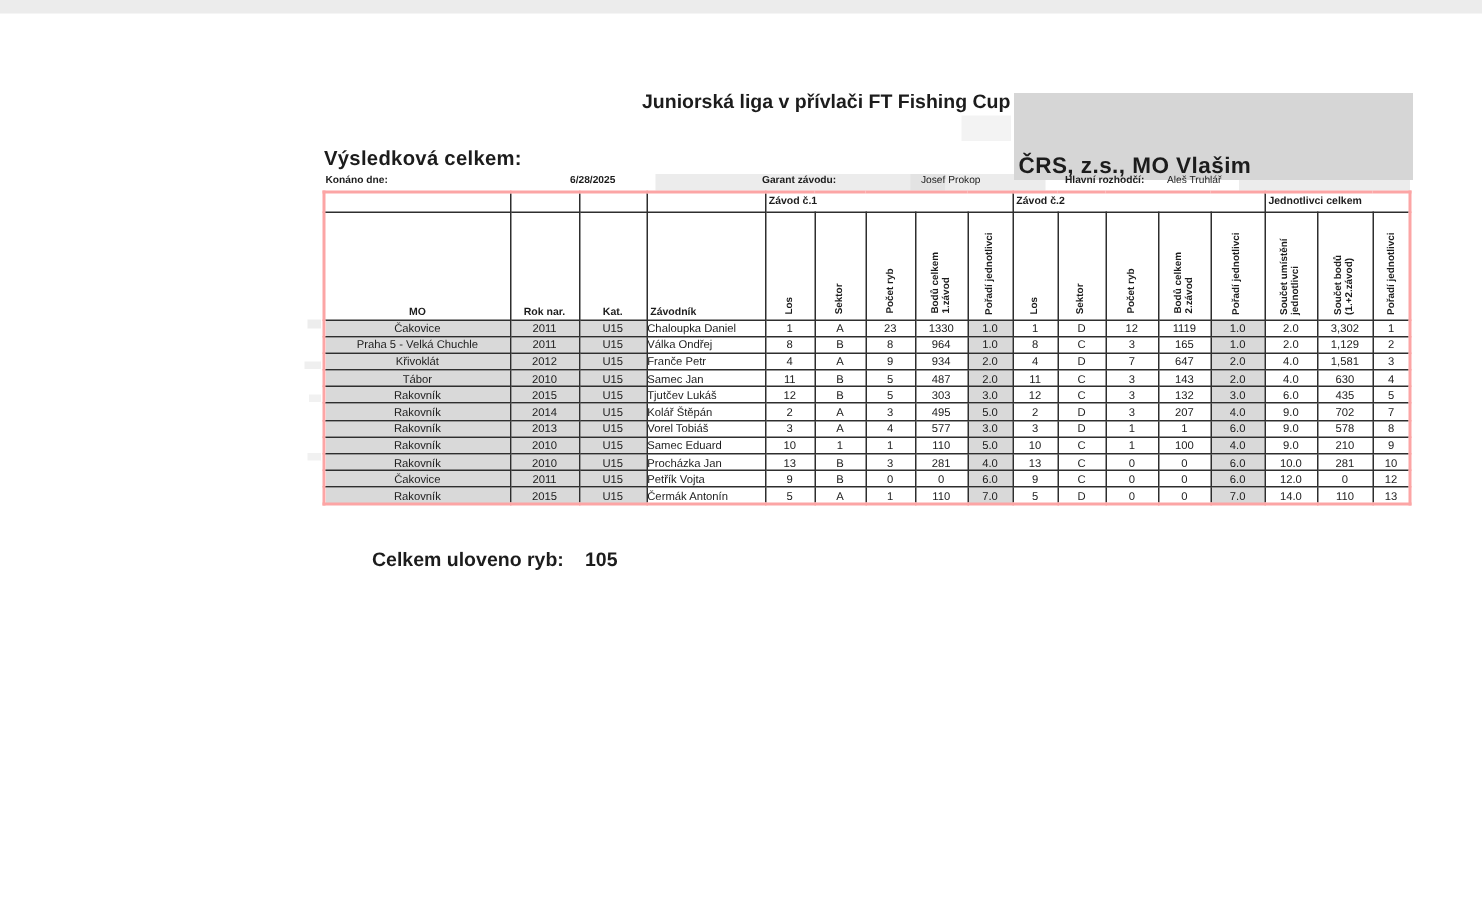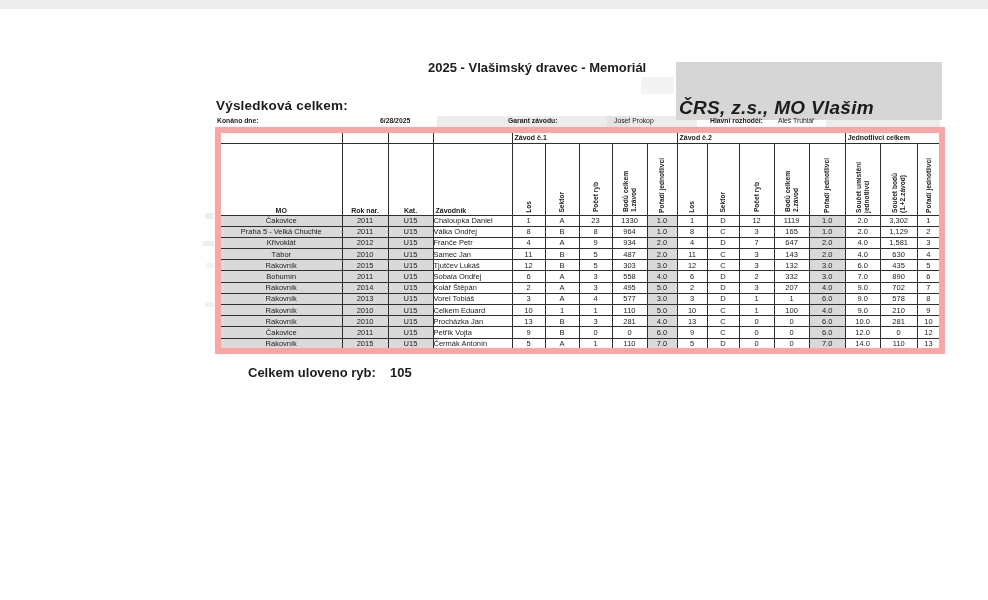--- a/index.html
+++ b/index.html
@@ -7,31 +7,31 @@
     position:relative;width:988px;height:600px;background:#ffffff;overflow:hidden;
     font-family:"Liberation Sans", sans-serif;color:#1c1c1c;
   }
   .abs{position:absolute;}
   .artifact{position:absolute;background:#dcdcdc;opacity:.55;}
   .top-strip{position:absolute;left:0;top:0;width:988px;height:9px;background:#ececec;}
 
   .results-label{left:216px;top:98px;font-size:13.5px;font-weight:bold;letter-spacing:.2px;}
   .title{left:428px;top:60px;width:255px;font-size:13px;font-weight:bold;line-height:16px;}
   .org-box{left:676px;top:62px;width:266px;height:58px;background:#d6d6d6;}
-  .org-name{position:absolute;left:3px;bottom:1px;font-size:19px;font-weight:bold;white-space:nowrap;letter-spacing:.3px;font-style:italic;}
+  .org-name{position:absolute;left:3px;bottom:1px;font-size:15px;font-weight:bold;white-space:nowrap;letter-spacing:.3px;}
 
   .info{top:117px;font-size:6.8px;white-space:nowrap;}
   .b{font-weight:bold;}
 
   table.res{
     position:absolute;left:215px;top:127px;width:725px;
     border-collapse:collapse;table-layout:fixed;
     font-size:7.5px;
   }
-  table.res{border:6px solid #fca5a5;}
+  table.res{border:2px solid #fca5a5;}
   table.res td,table.res th{border:1px solid #2e2e2e;padding:0;overflow:hidden;white-space:nowrap;font-weight:normal;}
   col.w-mo{width:124px}col.w-yr{width:46px}col.w-kat{width:45px}col.w-name{width:79px}
   col.w-c5{width:33px}col.w-c6{width:34px}col.w-c7{width:33px}col.w-c8{width:35px}col.w-c9{width:30px}
   col.w-c10{width:30px}col.w-c11{width:32px}col.w-c12{width:35px}col.w-c13{width:35px}col.w-c14{width:36px}
   col.w-c15{width:35px}col.w-c16{width:37px}col.w-c17{width:25px}
 
   tr.band{height:13px;}
   tr.band td{font-size:7px;font-weight:bold;text-align:left;padding-left:2px;}
   tr.head{height:72px;}
   tr.head th{vertical-align:bottom;font-size:7px;font-weight:bold;padding-bottom:1px;}
@@ -63,21 +63,21 @@
   <div class="artifact" style="left:826px;top:116px;width:114px;height:11px;"></div>
   <div class="artifact" style="left:641px;top:77px;width:33px;height:17px;opacity:.35;"></div>
   <div class="artifact" style="left:205px;top:213px;width:9px;height:6px;opacity:.5;"></div>
   <div class="artifact" style="left:203px;top:241px;width:11px;height:5px;opacity:.45;"></div>
   <div class="artifact" style="left:206px;top:263px;width:8px;height:5px;opacity:.4;"></div>
   <div class="artifact" style="left:205px;top:302px;width:9px;height:5px;opacity:.4;"></div>
 
   <div class="abs results-label">Výsledková celkem:</div>
 
   <div class="abs title">
-    <div>2025 - Vlašimský dravec - Memoriál</div>
+    <div>Juniorská liga v přívlači FT Fishing Cup</div>
   </div>
 
   <div class="abs org-box">
     <div class="org-name">ČRS, z.s., MO Vlašim</div>
   </div>
 
   <div class="abs info b" style="left:217px;">Konáno dne:</div>
   <div class="abs info b" style="left:380px;">6/28/2025</div>
   <div class="abs info b" style="left:508px;">Garant závodu:</div>
   <div class="abs info" style="left:614px;">Josef Prokop</div>
@@ -228,39 +228,20 @@
           <td class="num">12</td>
           <td class="num">C</td>
           <td class="num">3</td>
           <td class="num">132</td>
           <td class="rank">3.0</td>
           <td class="tot">6.0</td>
           <td class="tot">435</td>
           <td class="tot">5</td>
         </tr>
         <tr>
-          <td class="mo">Bohumín</td>
-          <td class="yr">2011</td>
-          <td class="kat">U15</td>
-          <td class="name">Sobala Ondřej</td>
-          <td class="num">6</td>
-          <td class="num">A</td>
-          <td class="num">3</td>
-          <td class="num">558</td>
-          <td class="rank">4.0</td>
-          <td class="num">6</td>
-          <td class="num">D</td>
-          <td class="num">2</td>
-          <td class="num">332</td>
-          <td class="rank">3.0</td>
-          <td class="tot">7.0</td>
-          <td class="tot">890</td>
-          <td class="tot">6</td>
-        </tr>
-        <tr>
           <td class="mo">Rakovník</td>
           <td class="yr">2014</td>
           <td class="kat">U15</td>
           <td class="name">Kolář Štěpán</td>
           <td class="num">2</td>
           <td class="num">A</td>
           <td class="num">3</td>
           <td class="num">495</td>
           <td class="rank">5.0</td>
           <td class="num">2</td>
@@ -288,21 +269,21 @@
           <td class="num">1</td>
           <td class="rank">6.0</td>
           <td class="tot">9.0</td>
           <td class="tot">578</td>
           <td class="tot">8</td>
         </tr>
         <tr>
           <td class="mo">Rakovník</td>
           <td class="yr">2010</td>
           <td class="kat">U15</td>
-          <td class="name">Celkem Eduard</td>
+          <td class="name">Samec Eduard</td>
           <td class="num">10</td>
           <td class="num">1</td>
           <td class="num">1</td>
           <td class="num">110</td>
           <td class="rank">5.0</td>
           <td class="num">10</td>
           <td class="num">C</td>
           <td class="num">1</td>
           <td class="num">100</td>
           <td class="rank">4.0</td>

